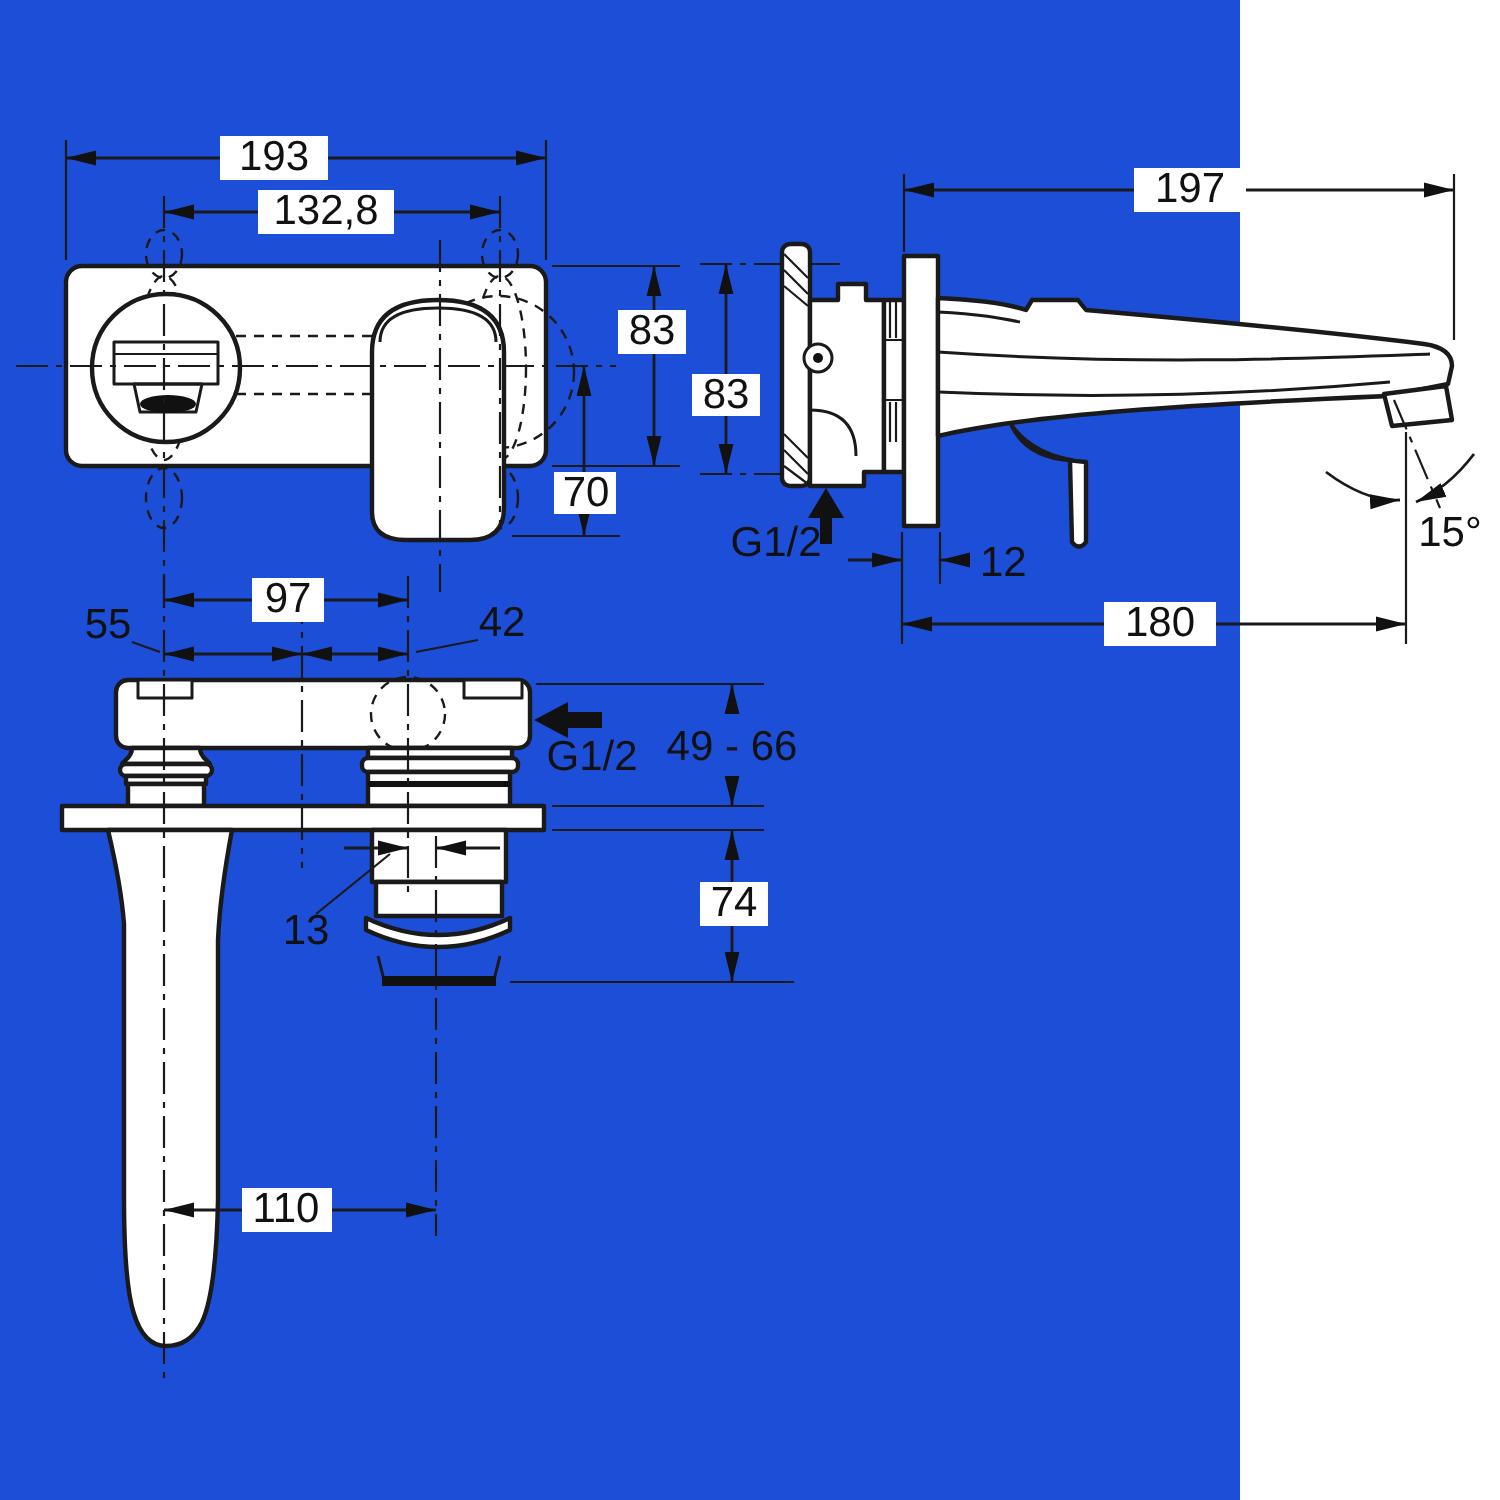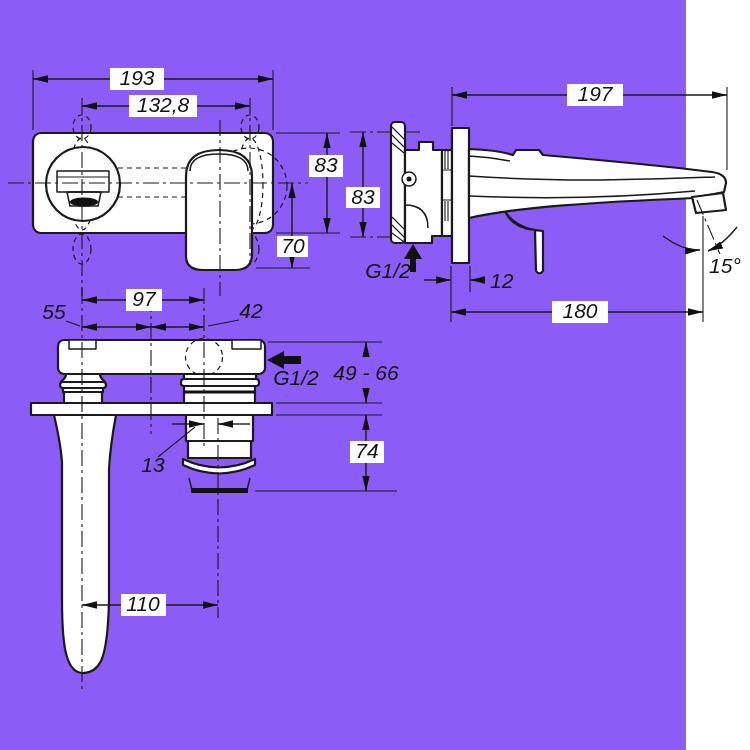--- a/index.html
+++ b/index.html
@@ -1,16 +1,16 @@
 <!DOCTYPE html>
 <html><head>
 <meta charset="utf-8">
 <style>
   html,body { margin:0; padding:0; background:#fff; }
-  .canvas { width:686px; height:750px; background:#8b5cf6; position:relative;font-style:italic; }
+  .canvas { width:620px; height:750px; background:#1d4ed8; position:relative; }
   svg { display:block; }
   .o2  { stroke:#1a1a1a; stroke-width:2.2; fill:#fff; stroke-linejoin:round; stroke-linecap:round; }
   .o1  { stroke:#1a1a1a; stroke-width:1.5; fill:none; stroke-linejoin:round; }
   .o1f { stroke:#1a1a1a; stroke-width:1.5; fill:#fff; stroke-linejoin:round; }
   .o3  { stroke:#111;    stroke-width:3;   fill:none; }
   .dim { stroke:#1a1a1a; stroke-width:1.4; fill:none; }
   .ext { stroke:#1a1a1a; stroke-width:1.1; fill:none; }
   .cl  { stroke:#1a1a1a; stroke-width:1.1; fill:none; stroke-dasharray:16 4 3 4; }
   .hid { stroke:#1a1a1a; stroke-width:1.2; fill:none; stroke-dasharray:5 4; }
   .blk { fill:#111; stroke:none; }

